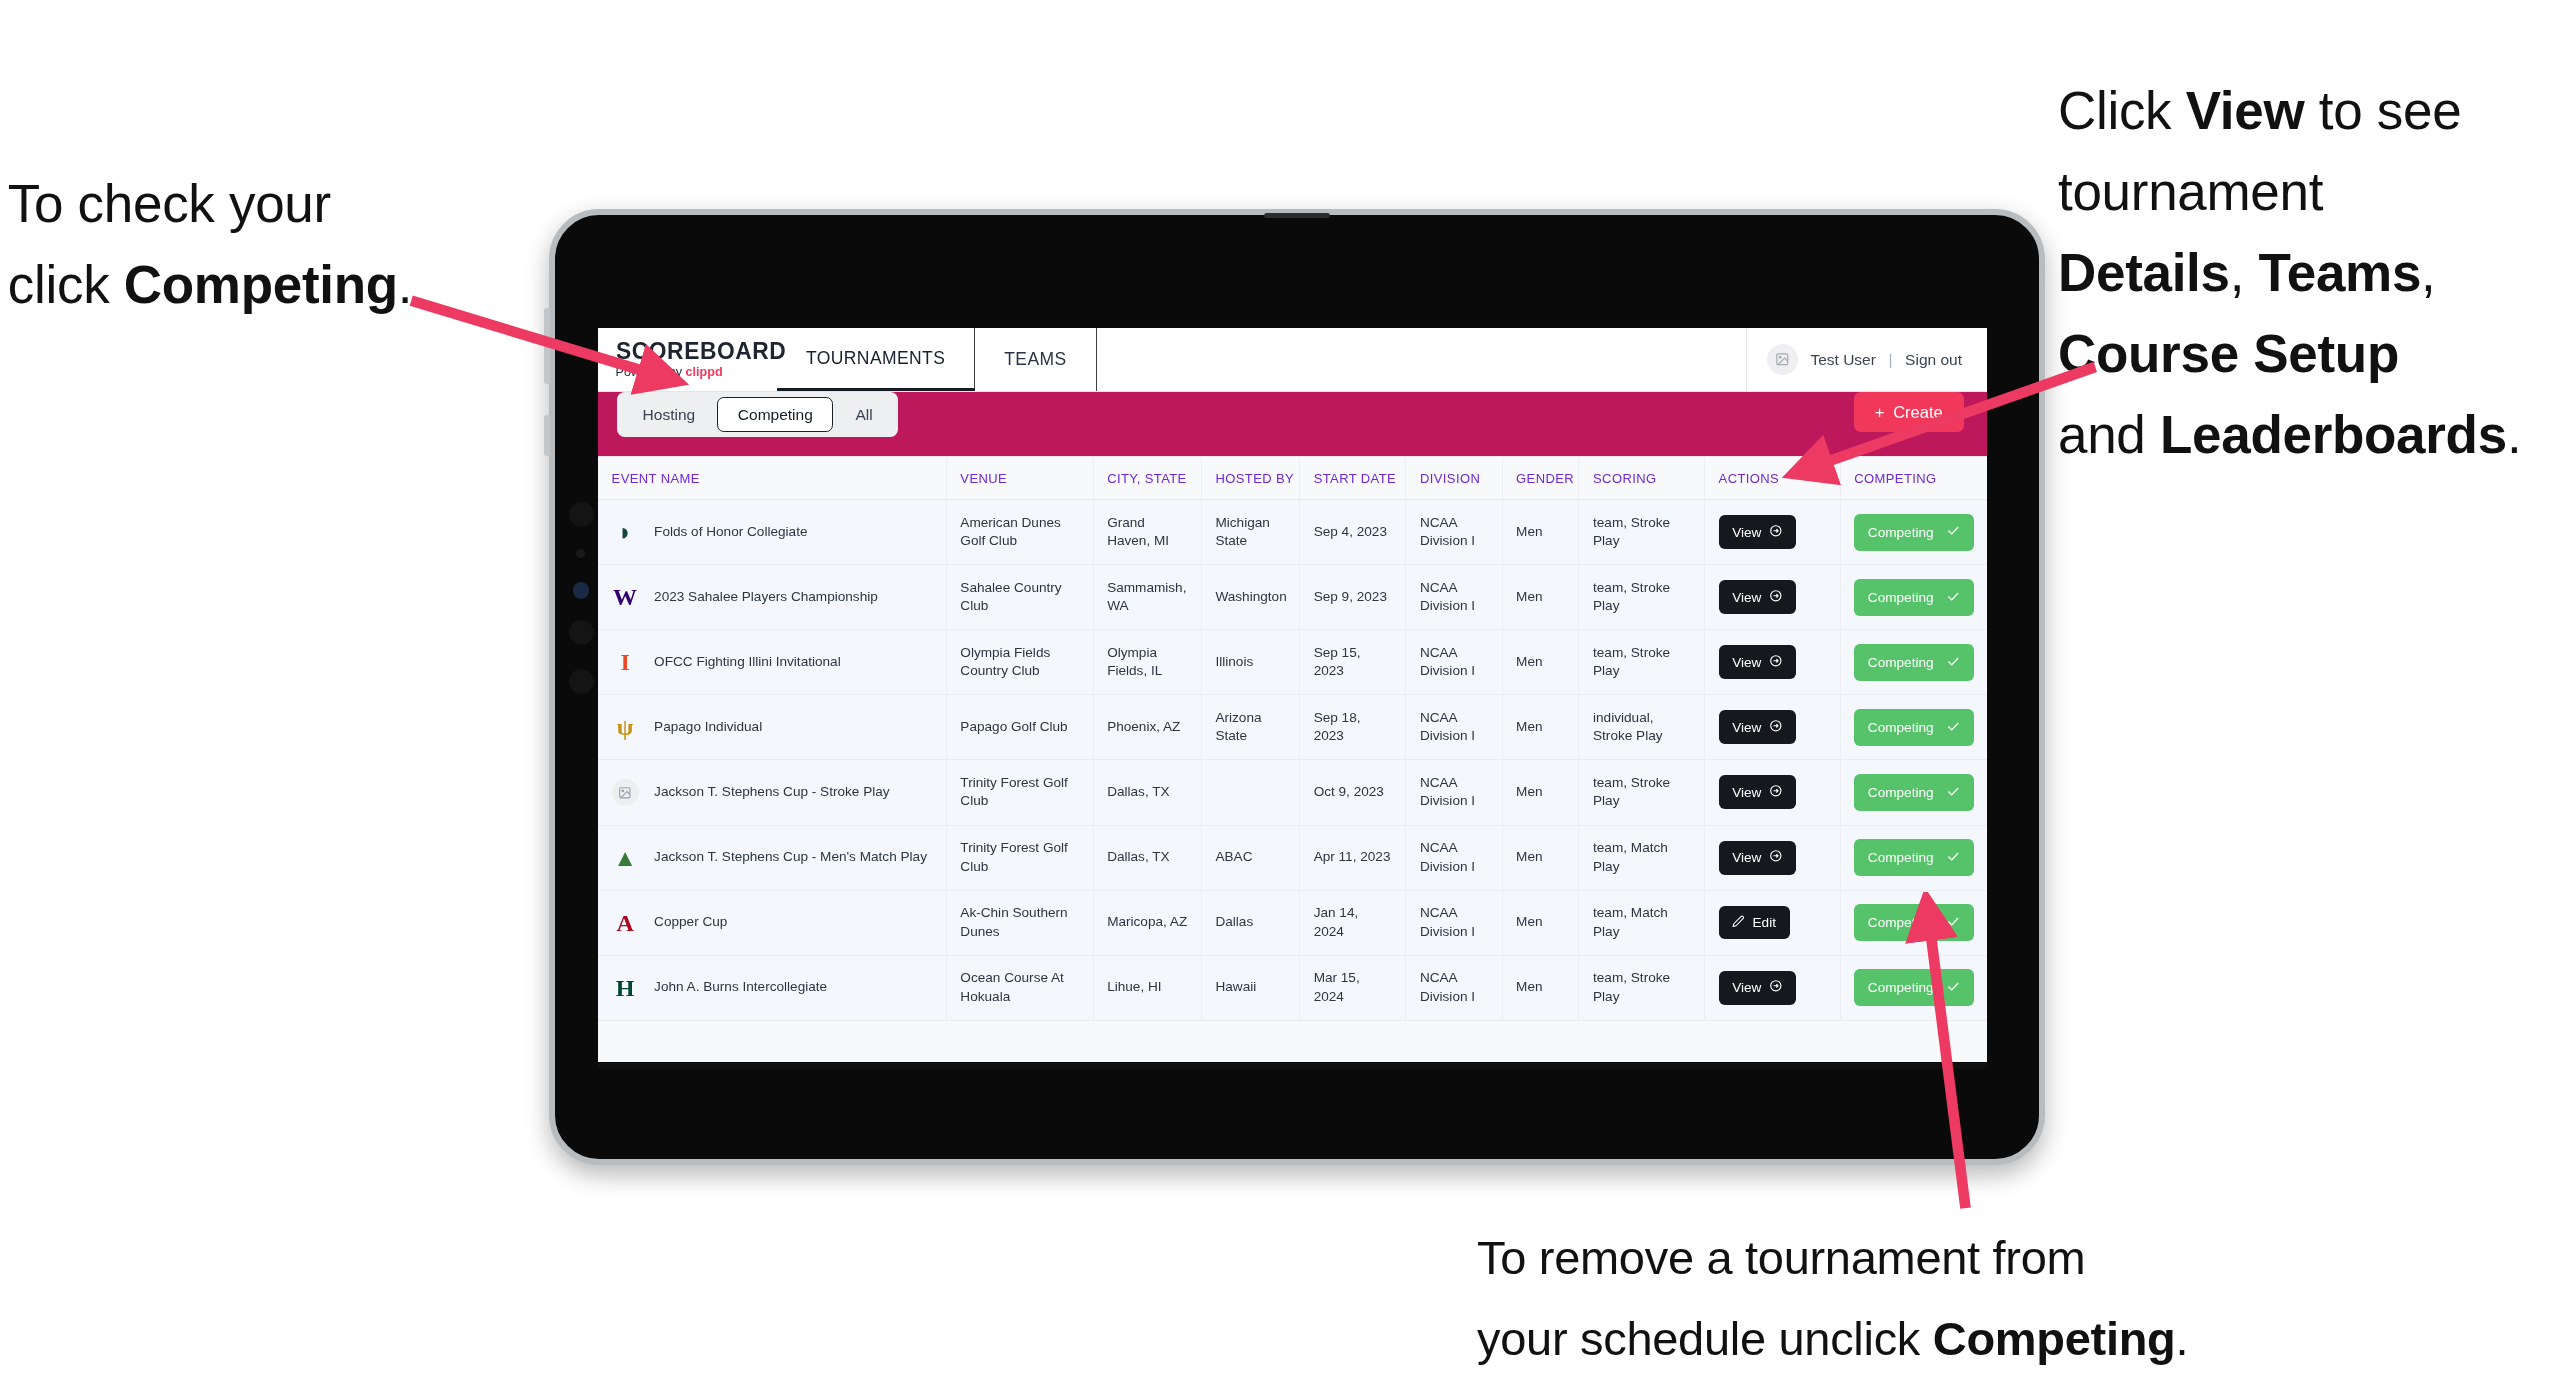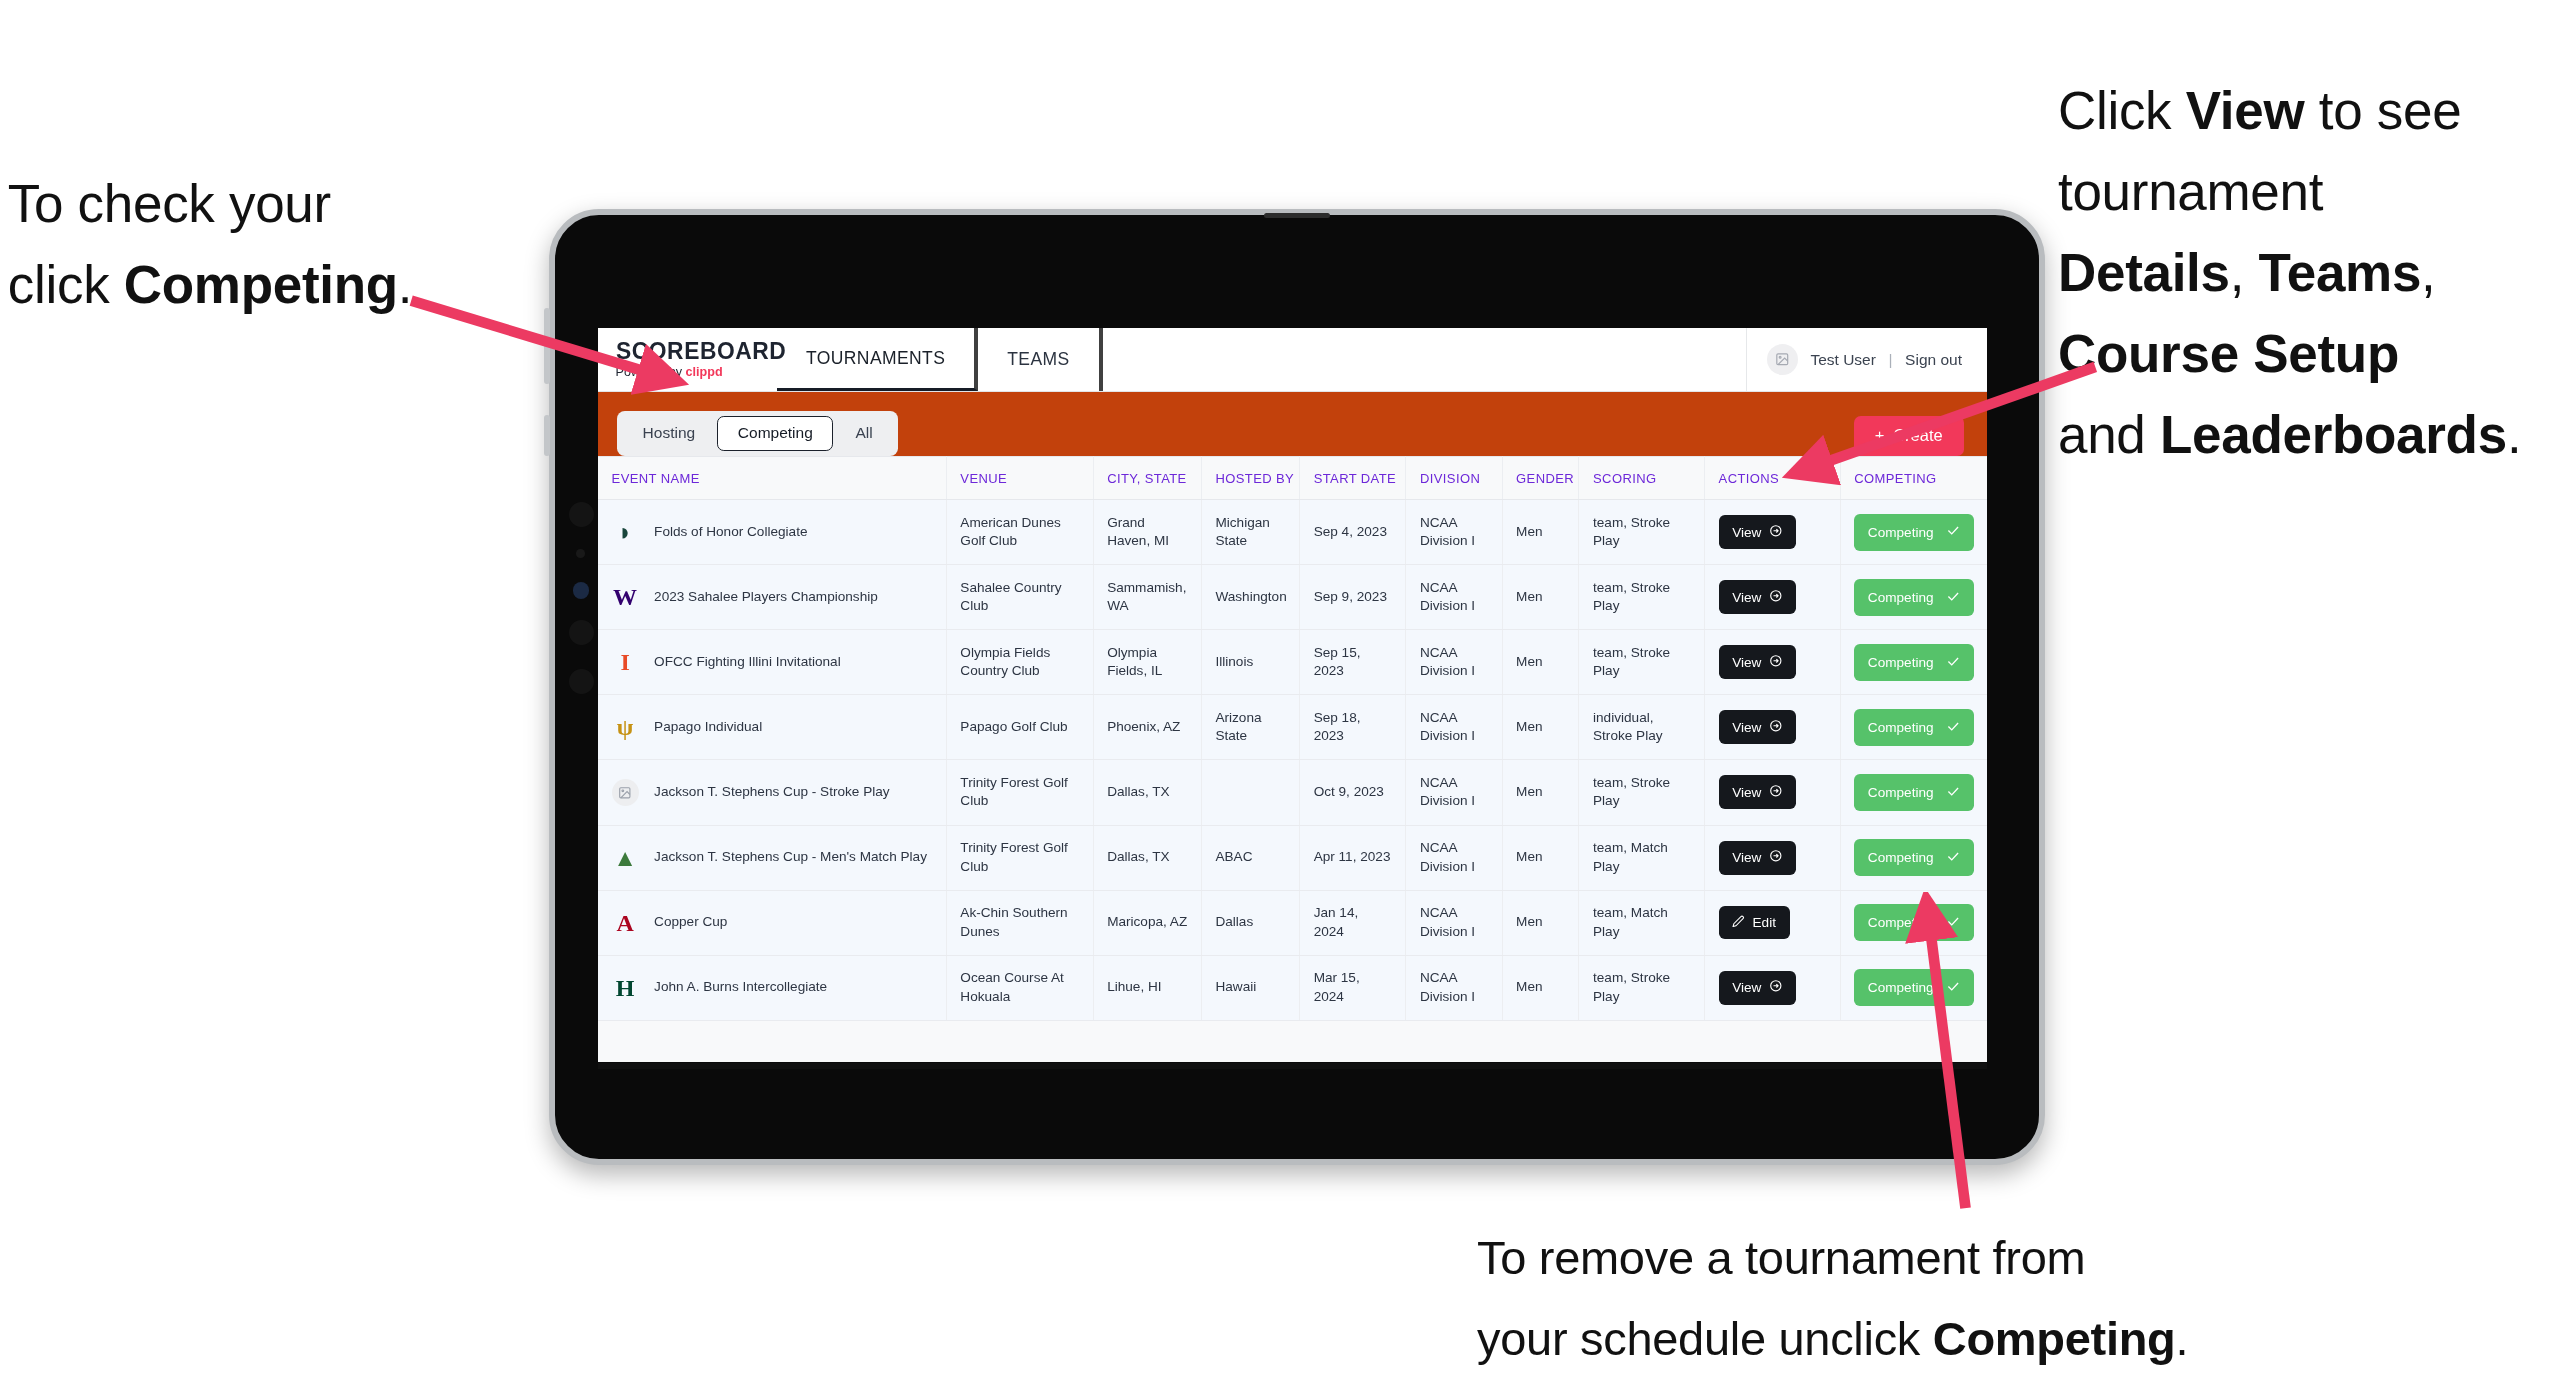--- a/index.html
+++ b/index.html
@@ -77,42 +77,42 @@
     font-family: "Liberation Sans", sans-serif;
     transform: scaleX(0.95); transform-origin: left center;
   }
   #logo-sub { font-size: 12.6px; color: #1e2430; margin-top: 1.9px; }
   #logo-sub .brand { color: #f2385a; font-weight: 700; }
 
   .navtab {
     display:flex; align-items:center; justify-content:center;
     padding: 0 29px; font-size: 17.5px; color: #2b3340;
     letter-spacing: 0.4px;
-    border-right: 4px solid #404040;
+    border-right: 1px solid #404040;
     cursor: pointer;
   }
   .navtab.active { border-bottom: 3.9px solid #161c26; color:#1a2029; }
   #nav-spacer { flex: 1 1 auto; border-right: 1px solid #e6e8ea; }
 
   #user-area {
     display:flex; align-items:center; gap: 12.6px;
     padding: 0 25px 0 19.4px; font-size: 15.5px; color:#3b4350;
   }
   #user-avatar {
     width: 31px; height: 31px; border-radius:50%;
     background:#efeff1; display:flex; align-items:center; justify-content:center;
   }
   #user-avatar svg { opacity:.55; }
   .divider-pipe { color:#aab0b9; }
   #signout { cursor:pointer; }
 
   
   #filterbar {
-    height: 64px; background:#c2410c;
-    display:flex; align-items:flex-end;
+    height: 64px; background:#be185d;
+    display:flex; align-items:flex-start;
     padding: 0 23px 0 19.4px; position: relative; gap: 32px;
   }
   #segmented {
     display:flex; align-items:center;
     background:#eeeff1; border-radius: 7.8px; padding: 4.8px;
     gap: 1.9px;
   }
   .seg {
     font-size: 15.5px; color:#3a4250; padding: 7.8px 19.4px;
     border-radius: 6.8px; cursor:pointer; border:1.9px solid transparent;

